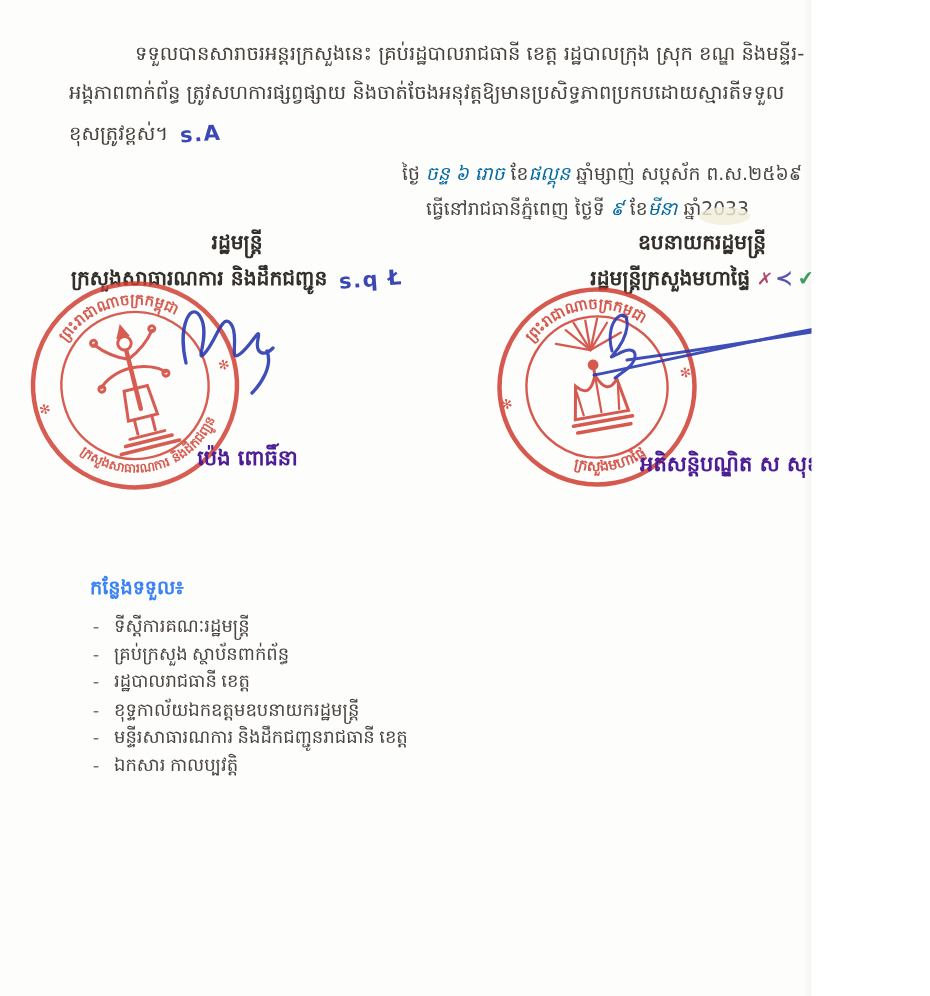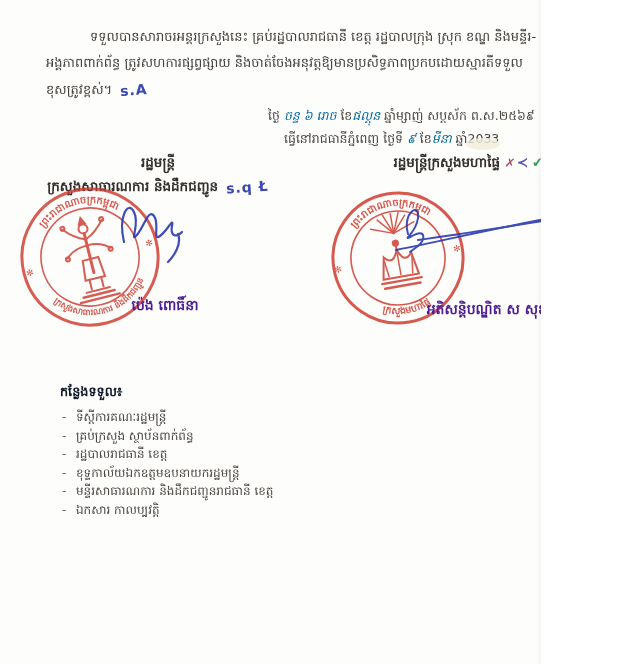--- a/index.html
+++ b/index.html
@@ -45,23 +45,23 @@
   .sig{position:absolute;}
   .sig-left{top:186px;left:116px;width:78px;height:92px;}
   .sig-right{top:192px;left:392px;width:222px;height:72px;}
 
   .name{position:absolute;font-weight:bold;font-size:14px;color:#4c1d95;text-align:center;white-space:nowrap;}
   .name-left{top:296px;left:70px;width:190px;}
   .name-right{top:300px;left:360px;width:258px;}
 
   
   .recipients{position:absolute;top:383px;left:60px;font-size:12px;color:#4a4541;}
-  .recipients .hdr{font-weight:bold;font-size:12.8px;color:#0f172a;margin-bottom:6px;}
+  .recipients .hdr{font-weight:bold;font-size:12.8px;color:#3b82f6;margin-bottom:6px;}
   .recipients ul{list-style:none;margin:0;padding:0;}
-  .recipients li{position:relative;padding-left:16px;line-height:18.5px;white-space:nowrap;}
+  .recipients li{position:relative;padding-left:16px;line-height:18.5px;white-space:nowrap;font-family:Liberation Serif, serif;}
   .recipients li::before{content:"-";position:absolute;left:2px;color:#6a6560;}
 </style>
 </head>
 <body>
 
 <div class="page">
 
   <div class="paragraph">
     <div class="p-line p-line1">ទទួលបានសារាចរអន្តរក្រសួងនេះ គ្រប់រដ្ឋបាលរាជធានី ខេត្ត រដ្ឋបាលក្រុង ស្រុក ខណ្ឌ និងមន្ទីរ-</div>
     <div class="p-line">អង្គភាពពាក់ព័ន្ធ ត្រូវសហការផ្សព្វផ្សាយ និងចាត់ចែងអនុវត្តឱ្យមានប្រសិទ្ធភាពប្រកបដោយស្មារតីទទួល</div>
@@ -83,20 +83,21 @@
       <span>ឆ្នាំ2033</span>
     </div>
   </div>
 
   <div class="col col-left">
     <div class="t">រដ្ឋមន្ត្រី</div>
     <div class="t"><span>ក្រសួងសាធារណការ និងដឹកជញ្ជូន</span><span class="hw-note">s.q Ł</span></div>
   </div>
 
   <div class="col col-right">
+    <div class="t">ឧបនាយករដ្ឋមន្ត្រី</div>
     <div class="t"><span>រដ្ឋមន្ត្រីក្រសួងមហាផ្ទៃ</span>
       <span class="mark mark-cross">✗</span><span class="mark mark-angle">≺</span><span class="mark mark-check">✔</span>
     </div>
   </div>
 
   <svg class="stamp stamp-left" viewBox="0 0 148 148">
     <defs>
       <path id="arcT1" d="M 20,74 A 54,54 0 0 1 128,74"></path>
       <path id="arcB1" d="M 16,74 A 58,58 0 0 0 132,74"></path>
     </defs>

